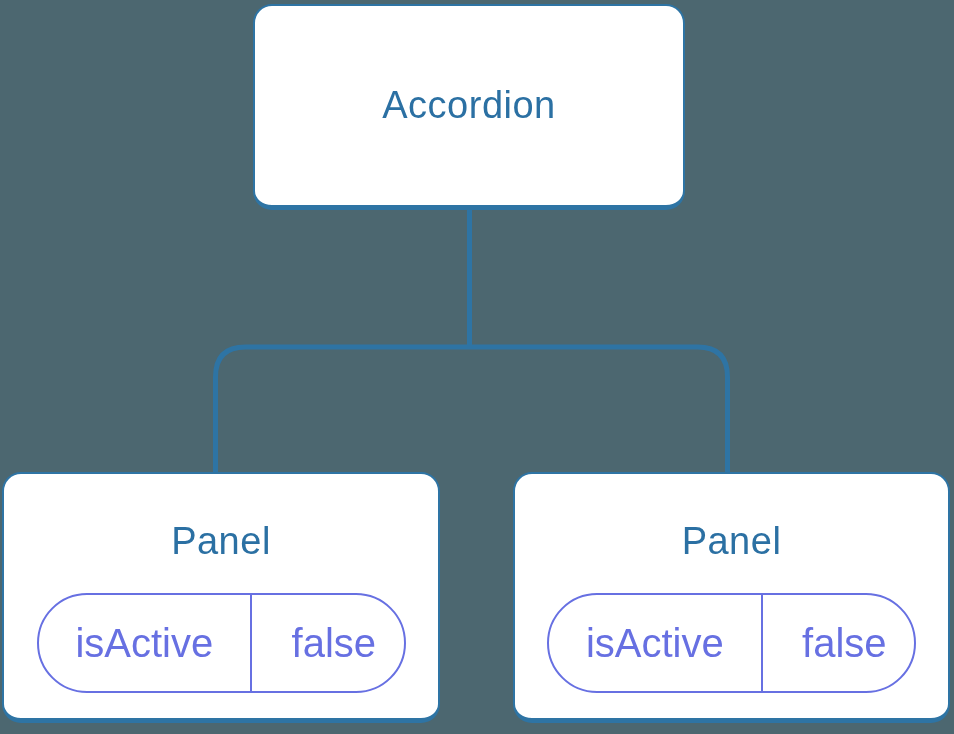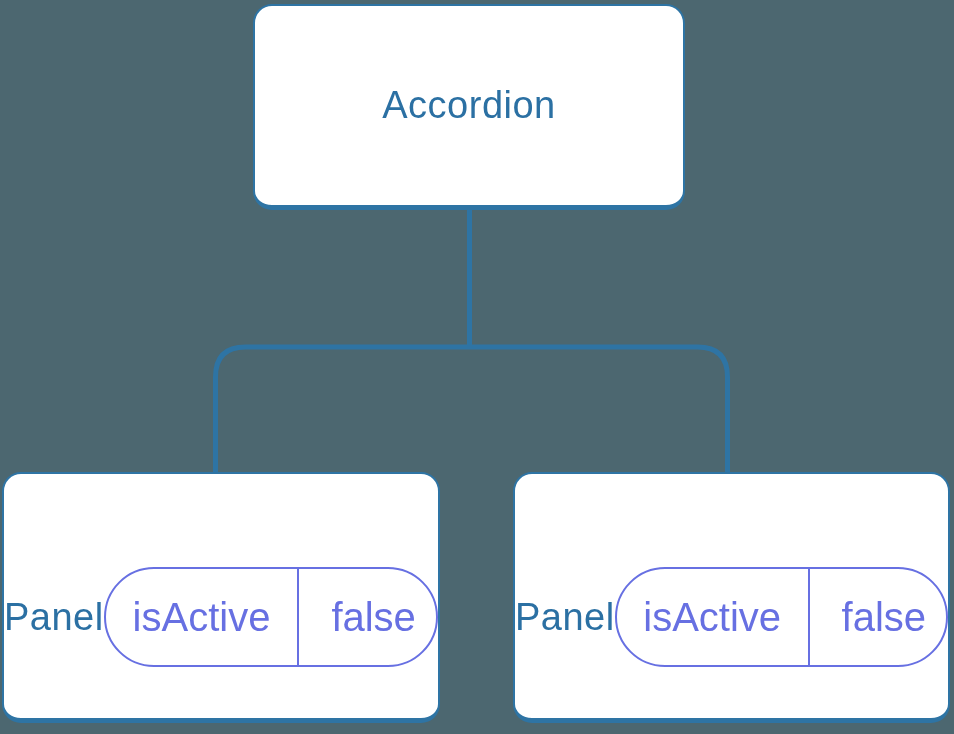--- a/index.html
+++ b/index.html
@@ -53,31 +53,32 @@
     font-size: 38px;
     font-weight: 500;
     letter-spacing: 0.5px;
     color: var(--title-text);
   }
 
   .node-panel {
     top: 472px;
     width: 438px; height: 251px;
     display: flex;
-    flex-direction: row;
+    flex-direction: column;
     align-items: center;
     padding-top: 42px;
   }
   .node-panel .node-title {
     line-height: 50px;
   }
   .panel-left  { left: 2px; }
   .panel-right { left: 513px; width: 437px; }
 
   .prop-pill {
+    margin-top: 27px;
     width: 369px;
     height: 100px;
     border: 2px solid var(--prop-accent);
     border-radius: 50px;
     display: flex;
     overflow: hidden;
     background: var(--node-fill);
   }
   .pill-cell {
     display: flex;

